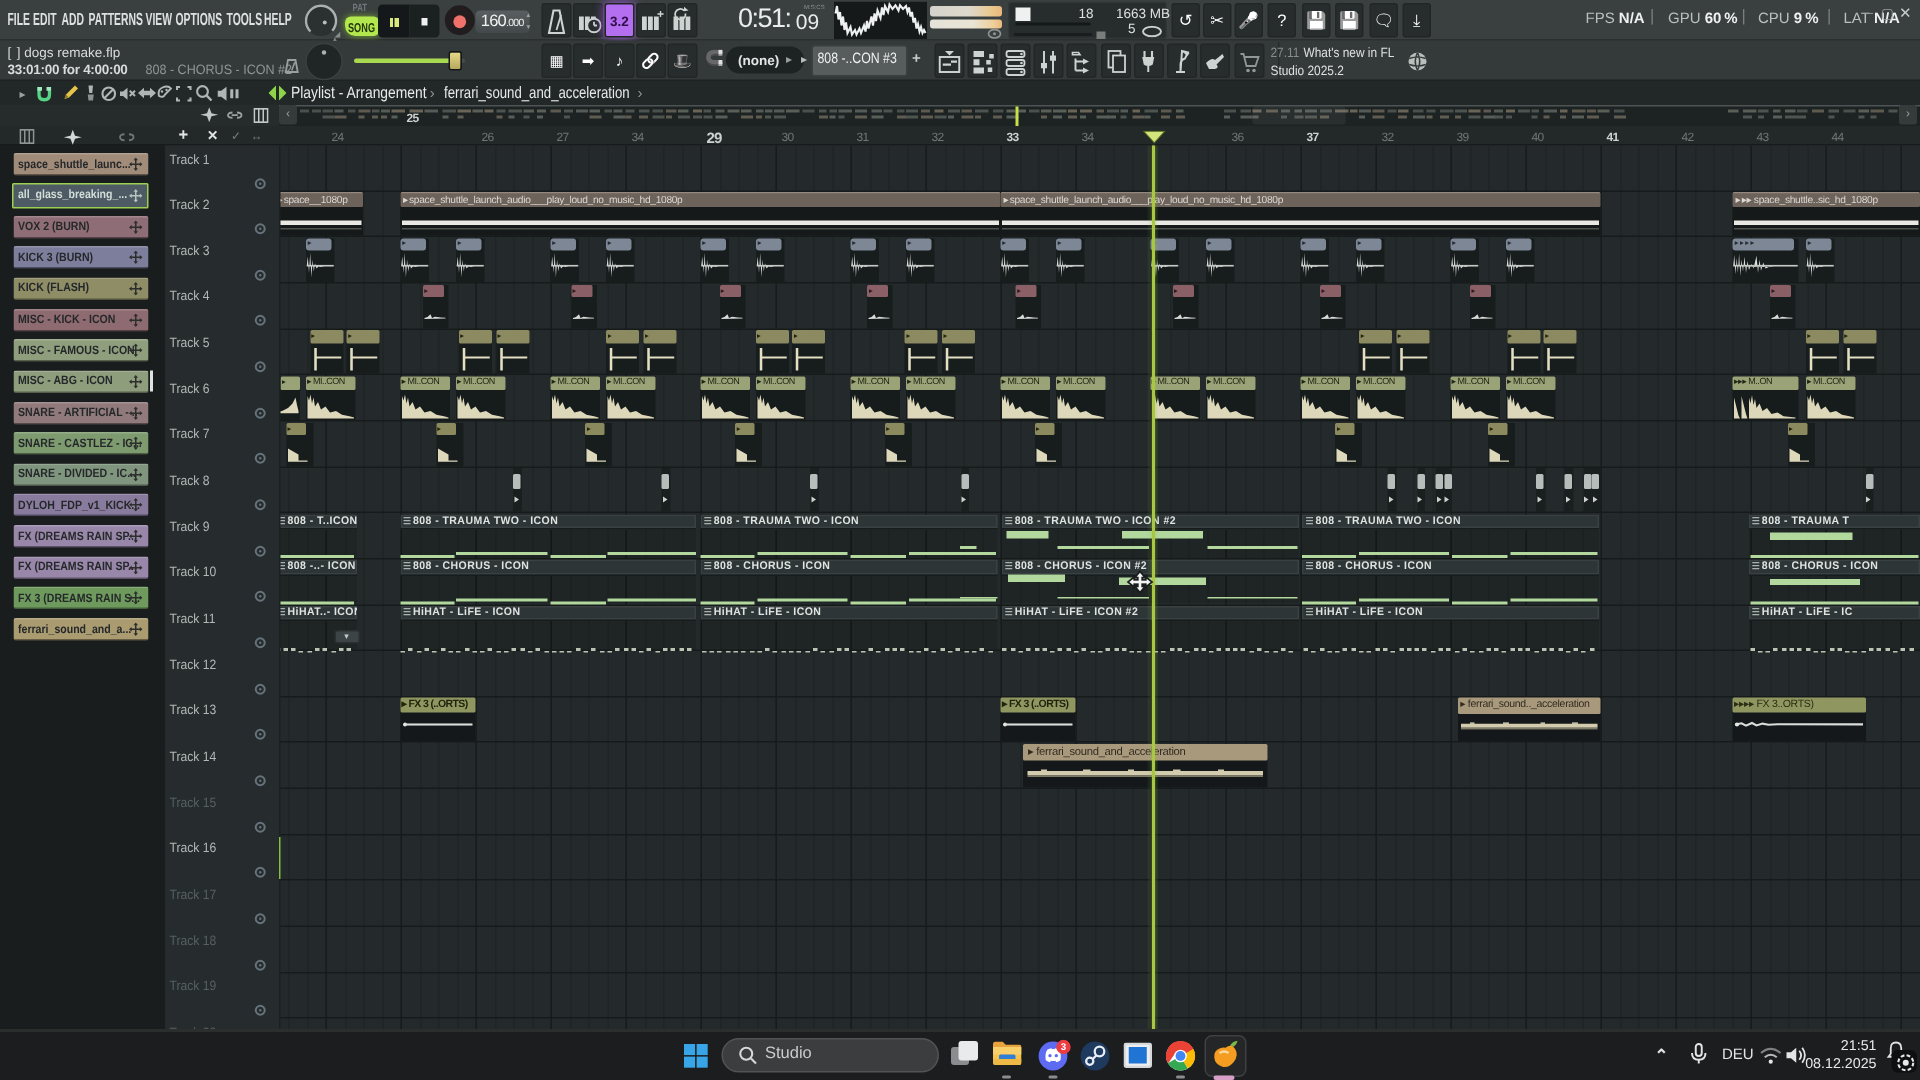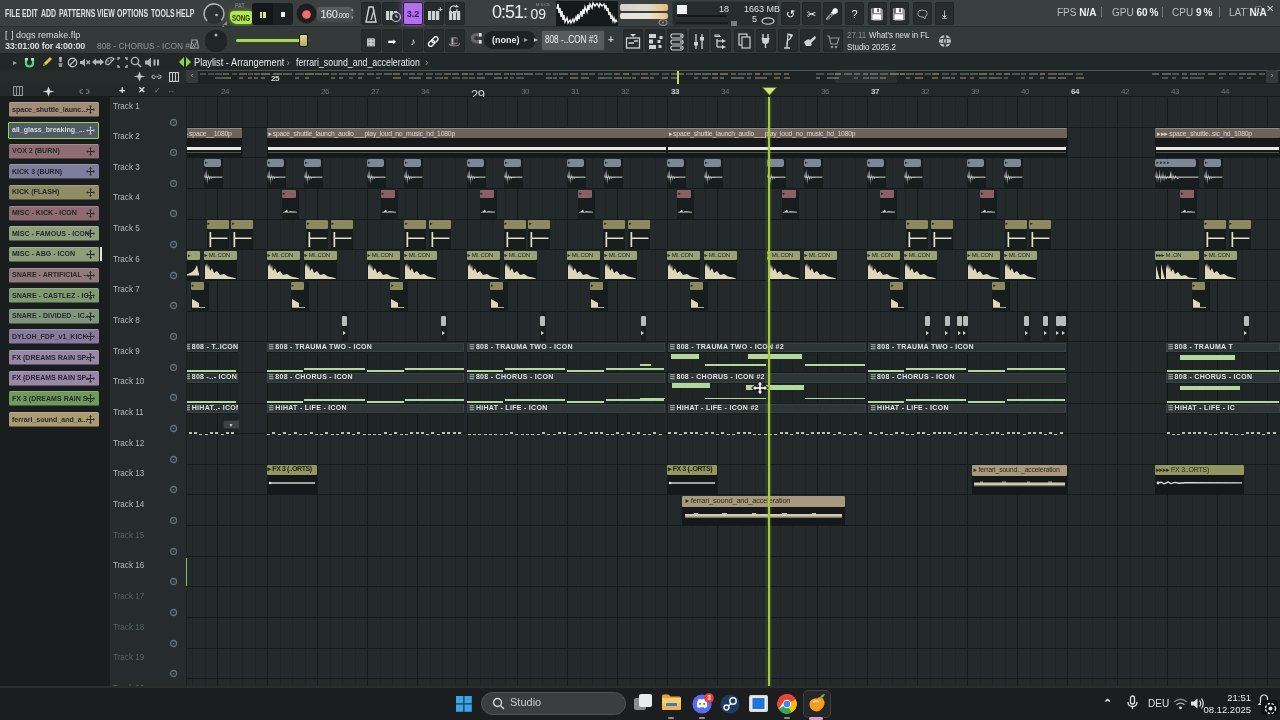--- a/index.html
+++ b/index.html
@@ -508,32 +508,32 @@
 <div class="abs " style="left:1247.0px;top:72.8px;width:9px;height:2px;background:#5e5a50;"></div>
 <div class="abs " style="left:1247.0px;top:76.6px;width:4px;height:2px;background:#4e5450;"></div>
 <div class="abs " style="left:1259.0px;top:72.8px;width:6px;height:2px;background:#4e5450;"></div>
 <div class="abs " style="left:835px;top:70.8px;width:62px;height:12.4px;background:rgba(255,255,255,0.055);border-radius:2px;"></div>
 <div class="abs " style="left:677px;top:70.5px;width:2px;height:13px;background:#c8e04a;"></div>
 <div class="abs" style="left:221.0px;top:86.5px;font-size:8px;color:#6f7776;font-weight:400;white-space:nowrap;letter-spacing:-0.5px;">24</div>
 <div class="abs" style="left:271.0px;top:74px;font-size:8px;color:#ccd2d0;font-weight:700;white-space:nowrap;letter-spacing:-0.5px;">25</div>
 <div class="abs" style="left:321.0px;top:86.5px;font-size:8px;color:#6f7776;font-weight:400;white-space:nowrap;letter-spacing:-0.5px;">26</div>
 <div class="abs" style="left:371.0px;top:86.5px;font-size:8px;color:#6f7776;font-weight:400;white-space:nowrap;letter-spacing:-0.5px;">27</div>
 <div class="abs" style="left:421.0px;top:86.5px;font-size:8px;color:#6f7776;font-weight:400;white-space:nowrap;letter-spacing:-0.5px;">34</div>
-<div class="abs" style="left:471.0px;top:86.5px;font-size:13px;color:#ccd2d0;font-weight:400;white-space:nowrap;letter-spacing:-0.5px;">29</div>
+<div class="abs" style="left:471.0px;top:86.5px;font-size:10px;color:#ccd2d0;font-weight:700;white-space:nowrap;letter-spacing:-0.5px;">29</div>
 <div class="abs" style="left:521.0px;top:86.5px;font-size:8px;color:#6f7776;font-weight:400;white-space:nowrap;letter-spacing:-0.5px;">30</div>
 <div class="abs" style="left:571.0px;top:86.5px;font-size:8px;color:#6f7776;font-weight:400;white-space:nowrap;letter-spacing:-0.5px;">31</div>
 <div class="abs" style="left:621.0px;top:86.5px;font-size:8px;color:#6f7776;font-weight:400;white-space:nowrap;letter-spacing:-0.5px;">32</div>
 <div class="abs" style="left:671.0px;top:86.5px;font-size:8px;color:#ccd2d0;font-weight:700;white-space:nowrap;letter-spacing:-0.5px;">33</div>
 <div class="abs" style="left:721.0px;top:86.5px;font-size:8px;color:#6f7776;font-weight:400;white-space:nowrap;letter-spacing:-0.5px;">34</div>
 <div class="abs" style="left:821.0px;top:86.5px;font-size:8px;color:#6f7776;font-weight:400;white-space:nowrap;letter-spacing:-0.5px;">36</div>
 <div class="abs" style="left:871.0px;top:86.5px;font-size:8px;color:#ccd2d0;font-weight:700;white-space:nowrap;letter-spacing:-0.5px;">37</div>
 <div class="abs" style="left:921.0px;top:86.5px;font-size:8px;color:#6f7776;font-weight:400;white-space:nowrap;letter-spacing:-0.5px;">32</div>
 <div class="abs" style="left:971.0px;top:86.5px;font-size:8px;color:#6f7776;font-weight:400;white-space:nowrap;letter-spacing:-0.5px;">39</div>
 <div class="abs" style="left:1021.0px;top:86.5px;font-size:8px;color:#6f7776;font-weight:400;white-space:nowrap;letter-spacing:-0.5px;">40</div>
-<div class="abs" style="left:1071.0px;top:86.5px;font-size:8px;color:#ccd2d0;font-weight:700;white-space:nowrap;letter-spacing:-0.5px;">64</div>
+<div class="abs" style="left:1071.0px;top:86.5px;font-size:8px;color:#ccd2d0;font-weight:700;white-space:nowrap;letter-spacing:-0.5px;">41</div>
 <div class="abs" style="left:1121.0px;top:86.5px;font-size:8px;color:#6f7776;font-weight:400;white-space:nowrap;letter-spacing:-0.5px;">42</div>
 <div class="abs" style="left:1171.0px;top:86.5px;font-size:8px;color:#6f7776;font-weight:400;white-space:nowrap;letter-spacing:-0.5px;">43</div>
 <div class="abs" style="left:1221.0px;top:86.5px;font-size:8px;color:#6f7776;font-weight:400;white-space:nowrap;letter-spacing:-0.5px;">44</div>
 <div class="abs" style="left:186px;top:97px;width:1094px;height:591px;background:#242a2b;overflow:hidden;" id="grid">
 <div class="abs" style="left:6.0px;top:0;width:1px;height:591px;background:#1f2525;"></div>
 <div class="abs" style="left:18.5px;top:0;width:1px;height:591px;background:#1f2525;"></div>
 <div class="abs" style="left:31.0px;top:0;width:1px;height:591px;background:#1f2525;"></div>
 <div class="abs" style="left:43.5px;top:0;width:1px;height:591px;background:#1f2525;"></div>
 <div class="abs" style="left:56.0px;top:0;width:1px;height:591px;background:#1f2525;"></div>
 <div class="abs" style="left:68.5px;top:0;width:1px;height:591px;background:#1f2525;"></div>

